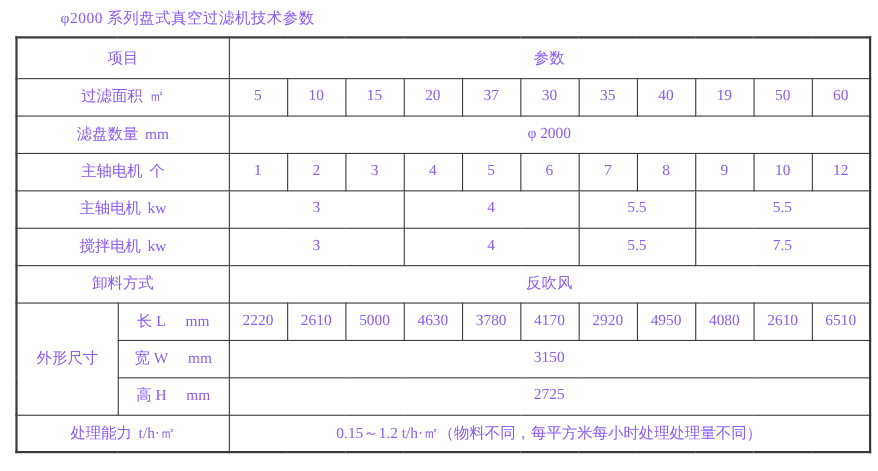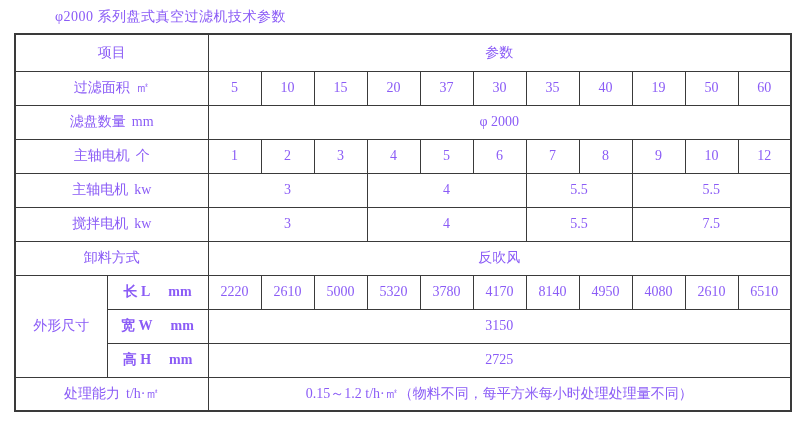--- a/index.html
+++ b/index.html
@@ -41,21 +41,20 @@
   }
   tr.head-row td { height: 37px; }
   td.label-cell {
     text-align: left;
     padding-left: 10px;
     font-family: Liberation Serif, serif;
   }
   td.sublabel-cell {
     text-align: left;
     padding-left: 9px;
-    font-weight: bold;
   }
   .unit { margin-left: 6px; }
   .unit-wide { margin-left: 18px; }
 </style>
 </head>
 <body>
 
 <div class="page">
 
   <div class="doc-title">φ2000 系列盘式真空过滤机技术参数</div>
@@ -150,24 +149,24 @@
     </tr>
 
     <tr>
       <td rowspan="3" class="label-cell">外形尺寸</td>
       <td class="sublabel-cell">
         <span>长 L</span><span class="unit-wide">mm</span>
       </td>
       <td>2220</td>
       <td>2610</td>
       <td>5000</td>
-      <td>5320</td>
+      <td>4630</td>
       <td>3780</td>
       <td>4170</td>
-      <td>8140</td>
+      <td>2920</td>
       <td>4950</td>
       <td>4080</td>
       <td>2610</td>
       <td>6510</td>
     </tr>
 
     <tr>
       <td class="sublabel-cell">
         <span>宽 W</span><span class="unit-wide">mm</span>
       </td>

